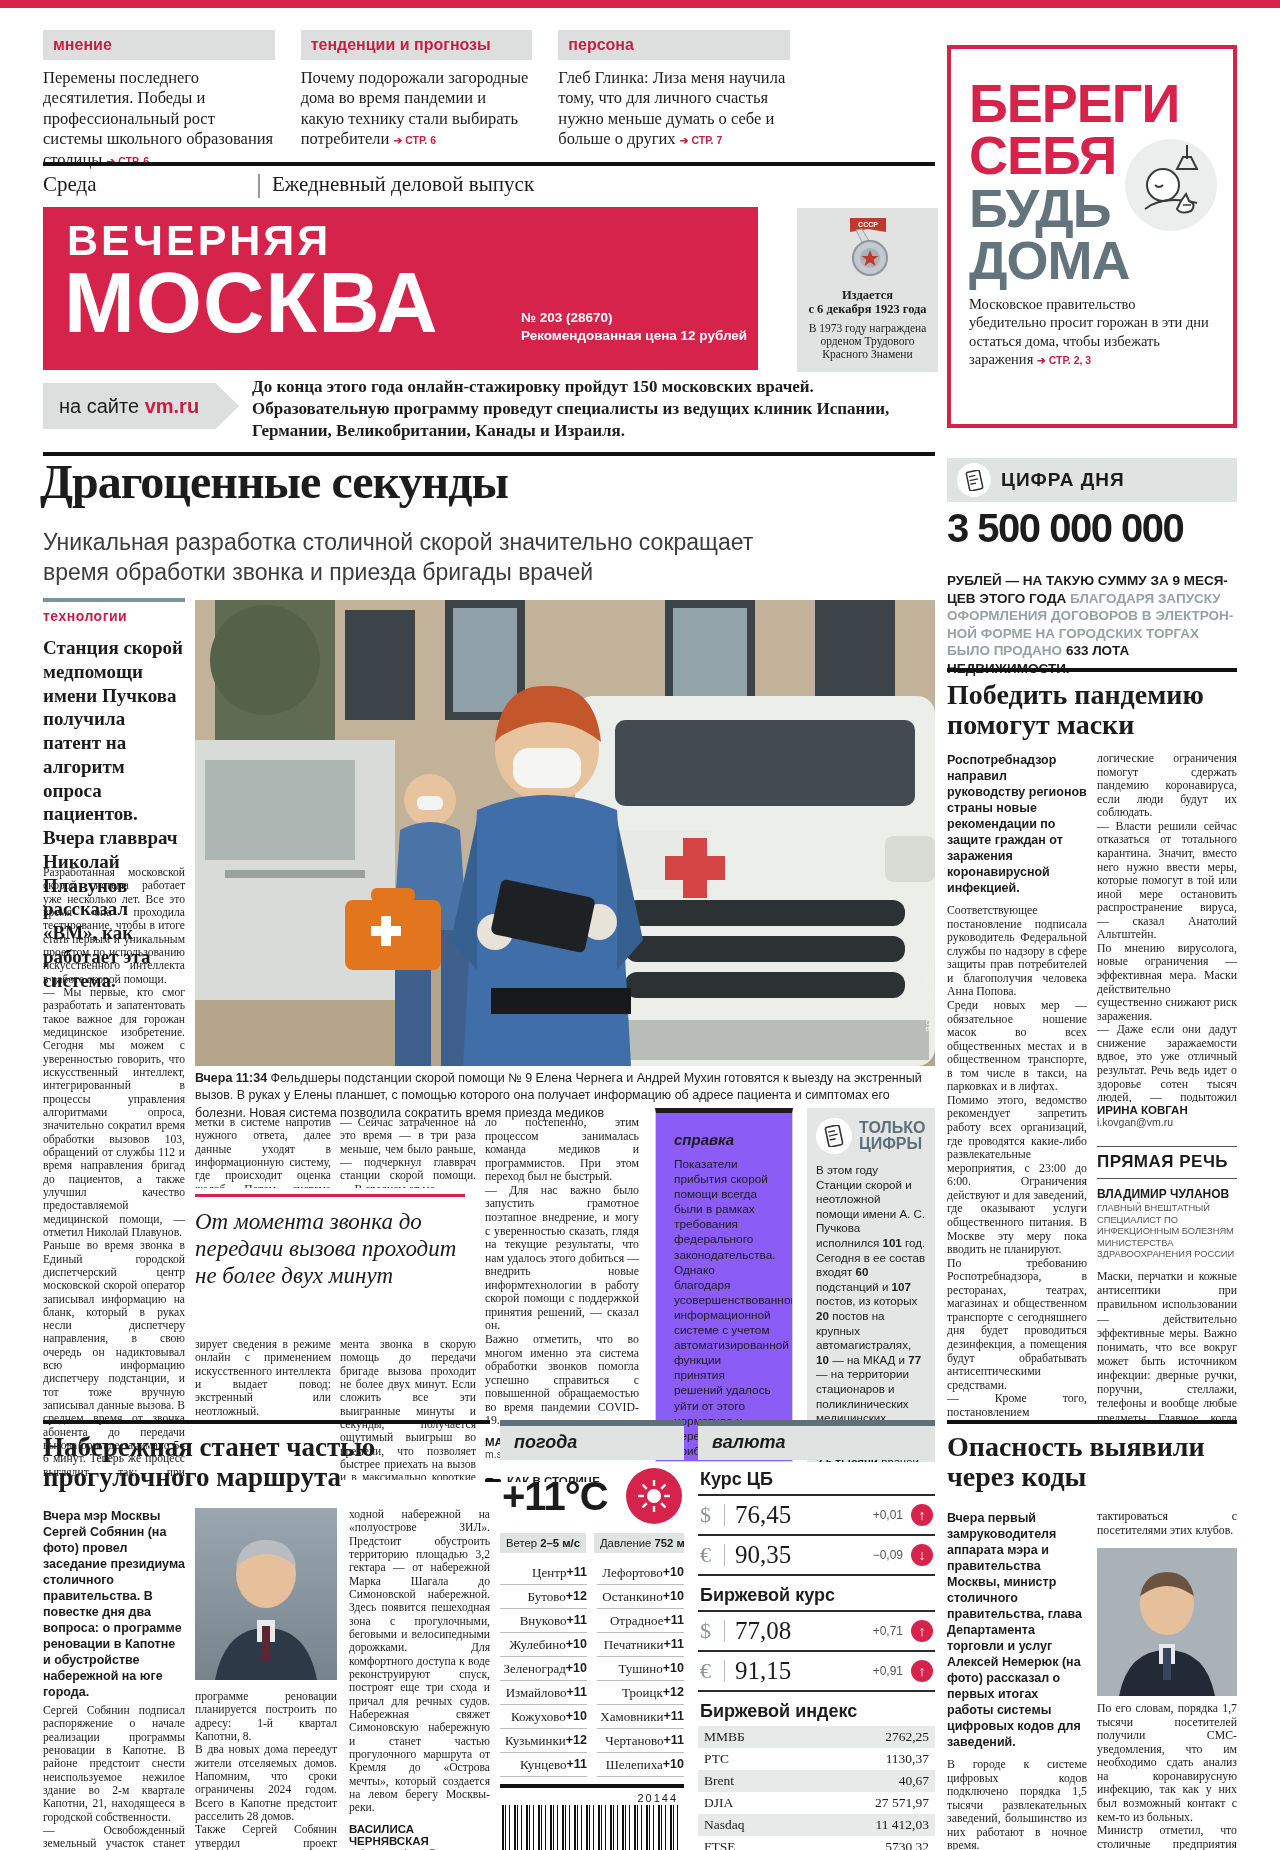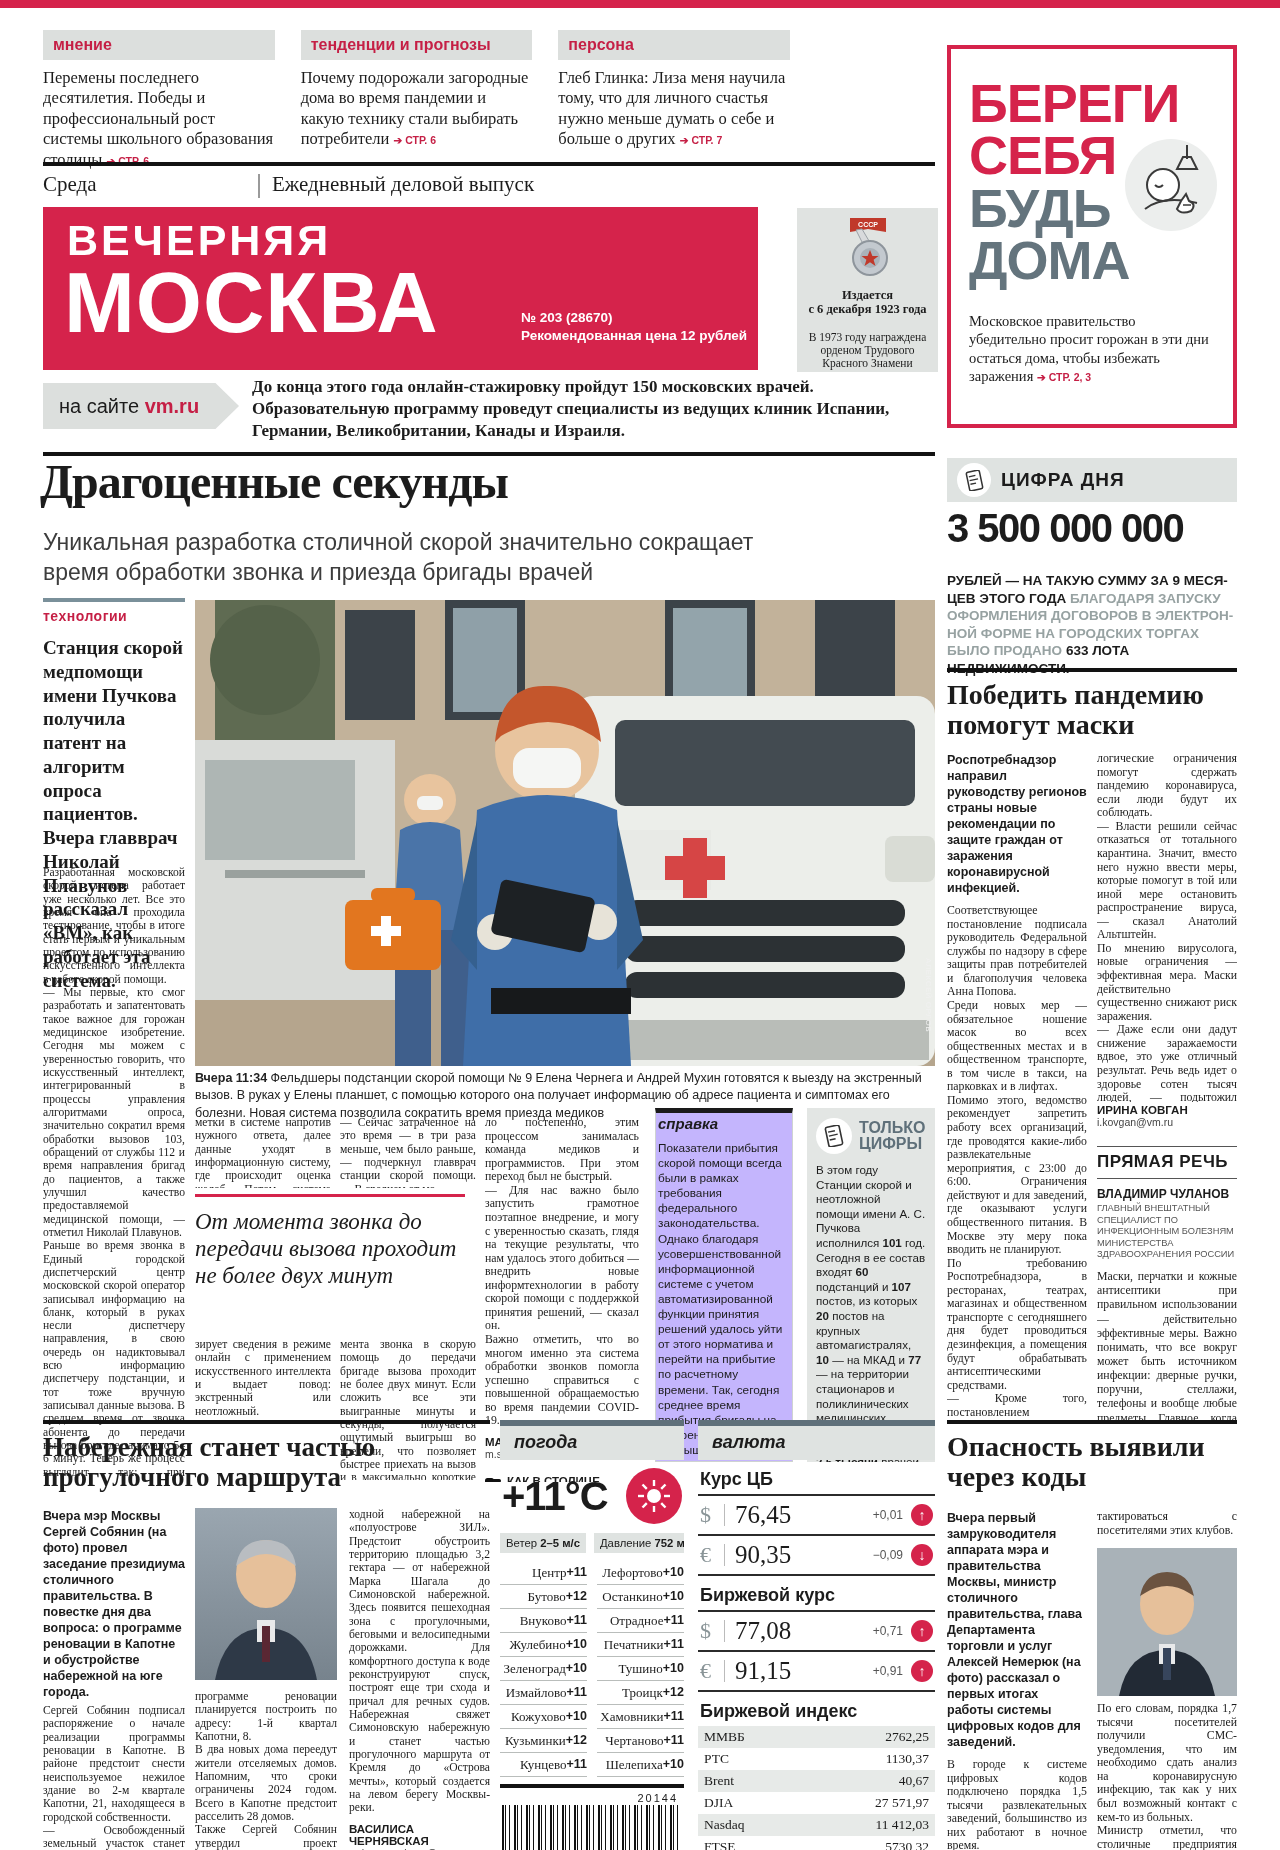--- a/index.html
+++ b/index.html
@@ -35,28 +35,28 @@
   
   .masthead{left:43px;top:207px;width:715px;height:163px;background:var(--red);color:#fff}
   .mh-t1{left:24px;top:12px;font-family:"Liberation Sans",sans-serif;font-weight:900;font-size:43px;letter-spacing:3px;line-height:1}
   .mh-t2{left:21px;top:53px;font-family:"Liberation Sans",sans-serif;font-weight:900;font-size:85px;letter-spacing:1px;line-height:1}
   .mh-date{right:18px;top:24px;font-family:"Liberation Sans",sans-serif;font-weight:800;font-size:55px;letter-spacing:-1px}
   .mh-meta{left:478px;top:102px;font-family:"Liberation Sans",sans-serif;font-size:13.5px;line-height:1.35;font-weight:700}
 
   
   .award{left:797px;top:208px;width:141px;height:164px;background:#e0e3e1;text-align:center;padding-top:8px}
   .award-b{font-weight:700;font-size:12.5px;line-height:1.15;margin-top:4px}
-  .award-r{font-size:11.5px;line-height:1.15;margin-top:14px;padding:0 6px}
+  .award-r{font-size:11.5px;line-height:1.15;margin-top:5px;padding:0 6px}
 
   
   .stayhome{left:947px;top:45px;width:290px;height:383px;border:4px solid var(--red);padding:28px 18px;background:#fff}
   .sh-word{font-family:"Liberation Sans",sans-serif;font-weight:900;font-size:54px;line-height:.97;letter-spacing:-1px}
   .sh-red{color:var(--red)} .sh-slate{color:var(--slate)}
   .sh-circle{position:absolute;right:16px;top:90px;width:92px;height:92px;border-radius:50%;background:#eceeed}
-  .sh-note{margin-top:25px;font-size:14.5px;line-height:1.28}
+  .sh-note{margin-top:8px;font-size:14.5px;line-height:1.28}
 
   
   .vmru-chip{left:43px;top:383px;width:196px;height:46px;background:var(--bargray);
     clip-path:polygon(0 0,88% 0,100% 50%,88% 100%,0 100%);
     font-family:"Liberation Sans",sans-serif;font-size:20px;line-height:46px;padding-left:16px}
   .vmru-site{color:var(--crimson);font-weight:800}
   .vmru-text{left:252px;top:376px;width:690px;font-weight:700;font-size:17px;line-height:1.3}
 
   .mainhead{left:40px;top:458px;font-weight:900;font-size:48px;letter-spacing:-1px;line-height:1}
   .subhead{left:43px;top:528px;width:730px;font-family:"Liberation Sans",sans-serif;font-size:23px;line-height:1.3;color:#3d3d3d}
@@ -78,21 +78,21 @@
   .quote{left:195px;top:1194px;width:276px}
   .quote-rule{width:270px;height:3px;background:var(--red);margin-bottom:12px}
   .quote-text{font-style:italic;font-size:23px;line-height:1.17}
   .colA-bot{left:195px;top:1338px;width:136px;height:142px}
   .colB-bot{left:340px;top:1338px;width:136px;height:142px}
   .colC{left:485px;top:1116px;width:154px;height:366px}
   .sig{font-family:"Liberation Sans",sans-serif;font-weight:700;font-size:11.5px;margin-top:8px}
   .sig-mail{font-family:"Liberation Sans",sans-serif;font-size:10.5px;color:#444}
   .refer{display:flex;gap:6px;margin-top:14px;font-family:"Liberation Sans",sans-serif;font-weight:700;font-size:11.5px;line-height:1.3}
 
-  .spravka{left:655px;top:1108px;width:138px;height:354px;border:1px solid #cfd3d1;border-top:5px solid #1a1a1a;padding:2px;background:#c4b5fd}
+  .spravka{left:655px;top:1108px;width:138px;height:354px;border:1px solid #cfd3d1;border-top:5px solid #1a1a1a;padding:18px;background:#8b5cf6}
   .spravka-label{font-family:"Liberation Sans",sans-serif;font-style:italic;font-weight:800;font-size:15px}
   .spravka-text{font-family:"Liberation Sans",sans-serif;font-size:11.8px;line-height:1.28;margin-top:9px}
 
   .tsifry{left:807px;top:1108px;width:128px;height:354px;background:var(--boxgray);padding:10px 9px}
   .tsifry-head{display:flex;align-items:center;gap:7px}
   .tsifry-icon{width:36px;height:36px;border-radius:50%;background:#fff;flex:none;display:flex;align-items:center;justify-content:center}
   .tsifry-label{color:var(--slatebar);font-family:"Liberation Sans",sans-serif;font-weight:800;font-size:16px;line-height:1.02}
   .tsifry-text{font-family:"Liberation Sans",sans-serif;font-size:11.6px;line-height:1.26;margin-top:9px}
 
   

